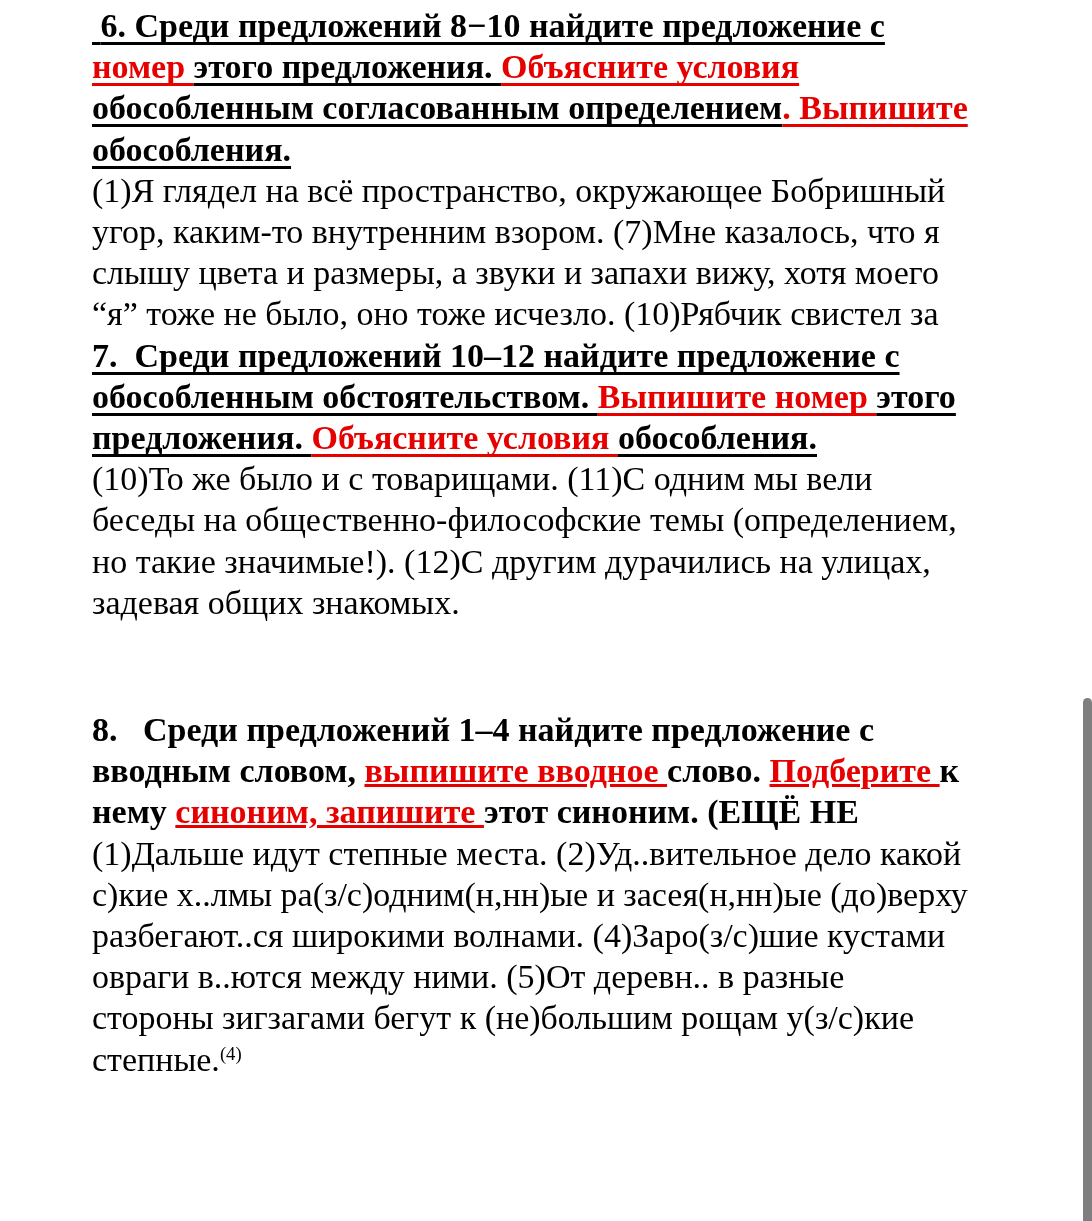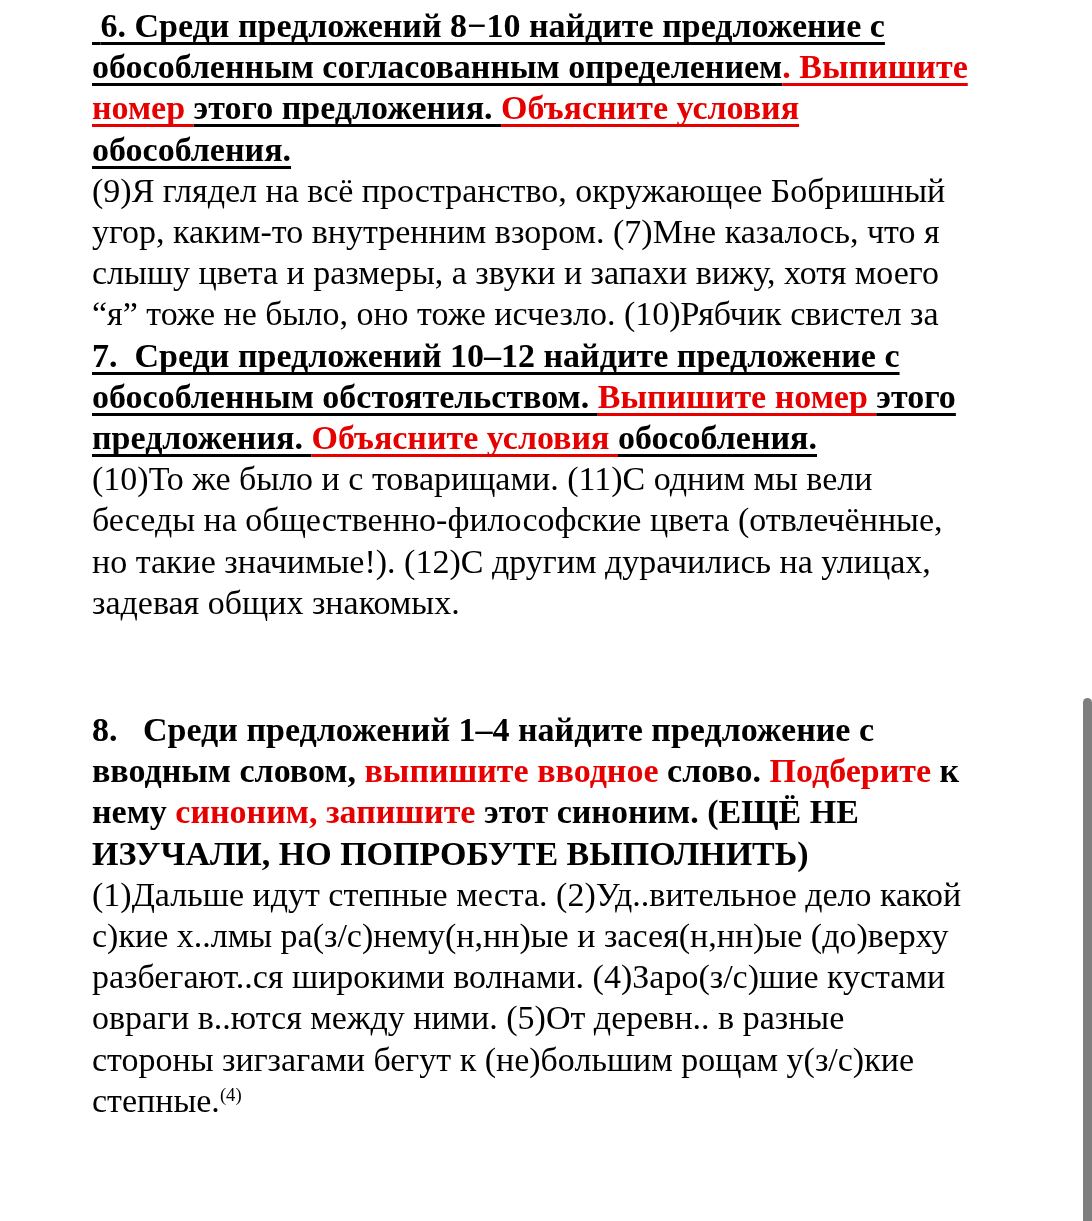--- a/index.html
+++ b/index.html
@@ -33,21 +33,21 @@
     color: var(--text);
   }
   .block.heading .line { font-weight: bold; }
   .block.heading.underlined .seg {
     text-decoration: underline;
     text-decoration-thickness: 3px;
     text-underline-offset: 5px;
     text-decoration-skip-ink: none;
   }
   .seg { color: var(--text); }
-  .seg.red { color: var(--red); }
+  .seg.red { color: var(--red); text-decoration: underline; }
   .seg.sup {
     font-size: 0.55em;
     vertical-align: 11px;
     line-height: 0;
   }
   .spacer { width: 100%; }
   .scrollbar-thumb {
     position: absolute;
     right: 0;
     top: 698px;
@@ -57,51 +57,50 @@
     border-radius: 5px 5px 0 0;
   }
 </style>
 </head>
 <body>
 
 <div class="page">
   <div class="doc">
       <div class="block heading underlined">
         <div class="line"><span class="seg"> 6. Среди предложений 8−10 найдите предложение с</span></div>
+        <div class="line"><span class="seg red">номер </span><span class="seg">этого предложения. </span><span class="seg red">Объясните условия</span></div>
         <div class="line"><span class="seg">обособленным согласованным определением</span><span class="seg red">. Выпишите</span></div>
-        <div class="line"><span class="seg red">номер </span><span class="seg">этого предложения. </span><span class="seg red">Объясните условия</span></div>
         <div class="line"><span class="seg">обособления.</span></div>
       </div>
       <div class="block paragraph">
-        <div class="line"><span class="seg">(9)Я глядел на всё пространство, окружающее Бобришный</span></div>
+        <div class="line"><span class="seg">(1)Я глядел на всё пространство, окружающее Бобришный</span></div>
         <div class="line"><span class="seg">угор, каким-то внутренним взором. (7)Мне казалось, что я</span></div>
         <div class="line"><span class="seg">слышу цвета и размеры, а звуки и запахи вижу, хотя моего</span></div>
         <div class="line"><span class="seg">“я” тоже не было, оно тоже исчезло. (10)Рябчик свистел за</span></div>
       </div>
       <div class="block heading underlined">
         <div class="line"><span class="seg">7.  Среди предложений 10–12 найдите предложение с</span></div>
         <div class="line"><span class="seg">обособленным обстоятельством. </span><span class="seg red">Выпишите номер </span><span class="seg">этого</span></div>
         <div class="line"><span class="seg">предложения. </span><span class="seg red">Объясните условия </span><span class="seg">обособления.</span></div>
       </div>
       <div class="block paragraph">
         <div class="line"><span class="seg">(10)То же было и с товарищами. (11)С одним мы вели</span></div>
-        <div class="line"><span class="seg">беседы на общественно-философские цвета (отвлечённые,</span></div>
+        <div class="line"><span class="seg">беседы на общественно-философские темы (определением,</span></div>
         <div class="line"><span class="seg">но такие значимые!). (12)С другим дурачились на улицах,</span></div>
         <div class="line"><span class="seg">задевая общих знакомых.</span></div>
       </div>
       <div class="spacer" style="height: 86px;"></div>
       <div class="block heading">
         <div class="line"><span class="seg">8.   Среди предложений 1–4 найдите предложение с</span></div>
         <div class="line"><span class="seg">вводным словом, </span><span class="seg red">выпишите вводное </span><span class="seg">слово. </span><span class="seg red">Подберите </span><span class="seg">к</span></div>
         <div class="line"><span class="seg">нему </span><span class="seg red">синоним, запишите </span><span class="seg">этот синоним. (ЕЩЁ НЕ</span></div>
-        <div class="line"><span class="seg">ИЗУЧАЛИ, НО ПОПРОБУТЕ ВЫПОЛНИТЬ)</span></div>
       </div>
       <div class="block paragraph">
         <div class="line"><span class="seg">(1)Дальше идут степные места. (2)Уд..вительное дело какой</span></div>
-        <div class="line"><span class="seg">с)кие х..лмы ра(з/с)нему(н,нн)ые и засея(н,нн)ые (до)верху</span></div>
+        <div class="line"><span class="seg">с)кие х..лмы ра(з/с)одним(н,нн)ые и засея(н,нн)ые (до)верху</span></div>
         <div class="line"><span class="seg">разбегают..ся широкими волнами. (4)Заро(з/с)шие кустами</span></div>
         <div class="line"><span class="seg">овраги в..ются между ними. (5)От деревн.. в разные</span></div>
         <div class="line"><span class="seg">стороны зигзагами бегут к (не)большим рощам у(з/с)кие</span></div>
         <div class="line"><span class="seg">степные.</span><span class="seg sup">(4)</span></div>
       </div>
     </div>
   <div class="scrollbar-thumb"></div>
 </div>
 
 </body></html>

